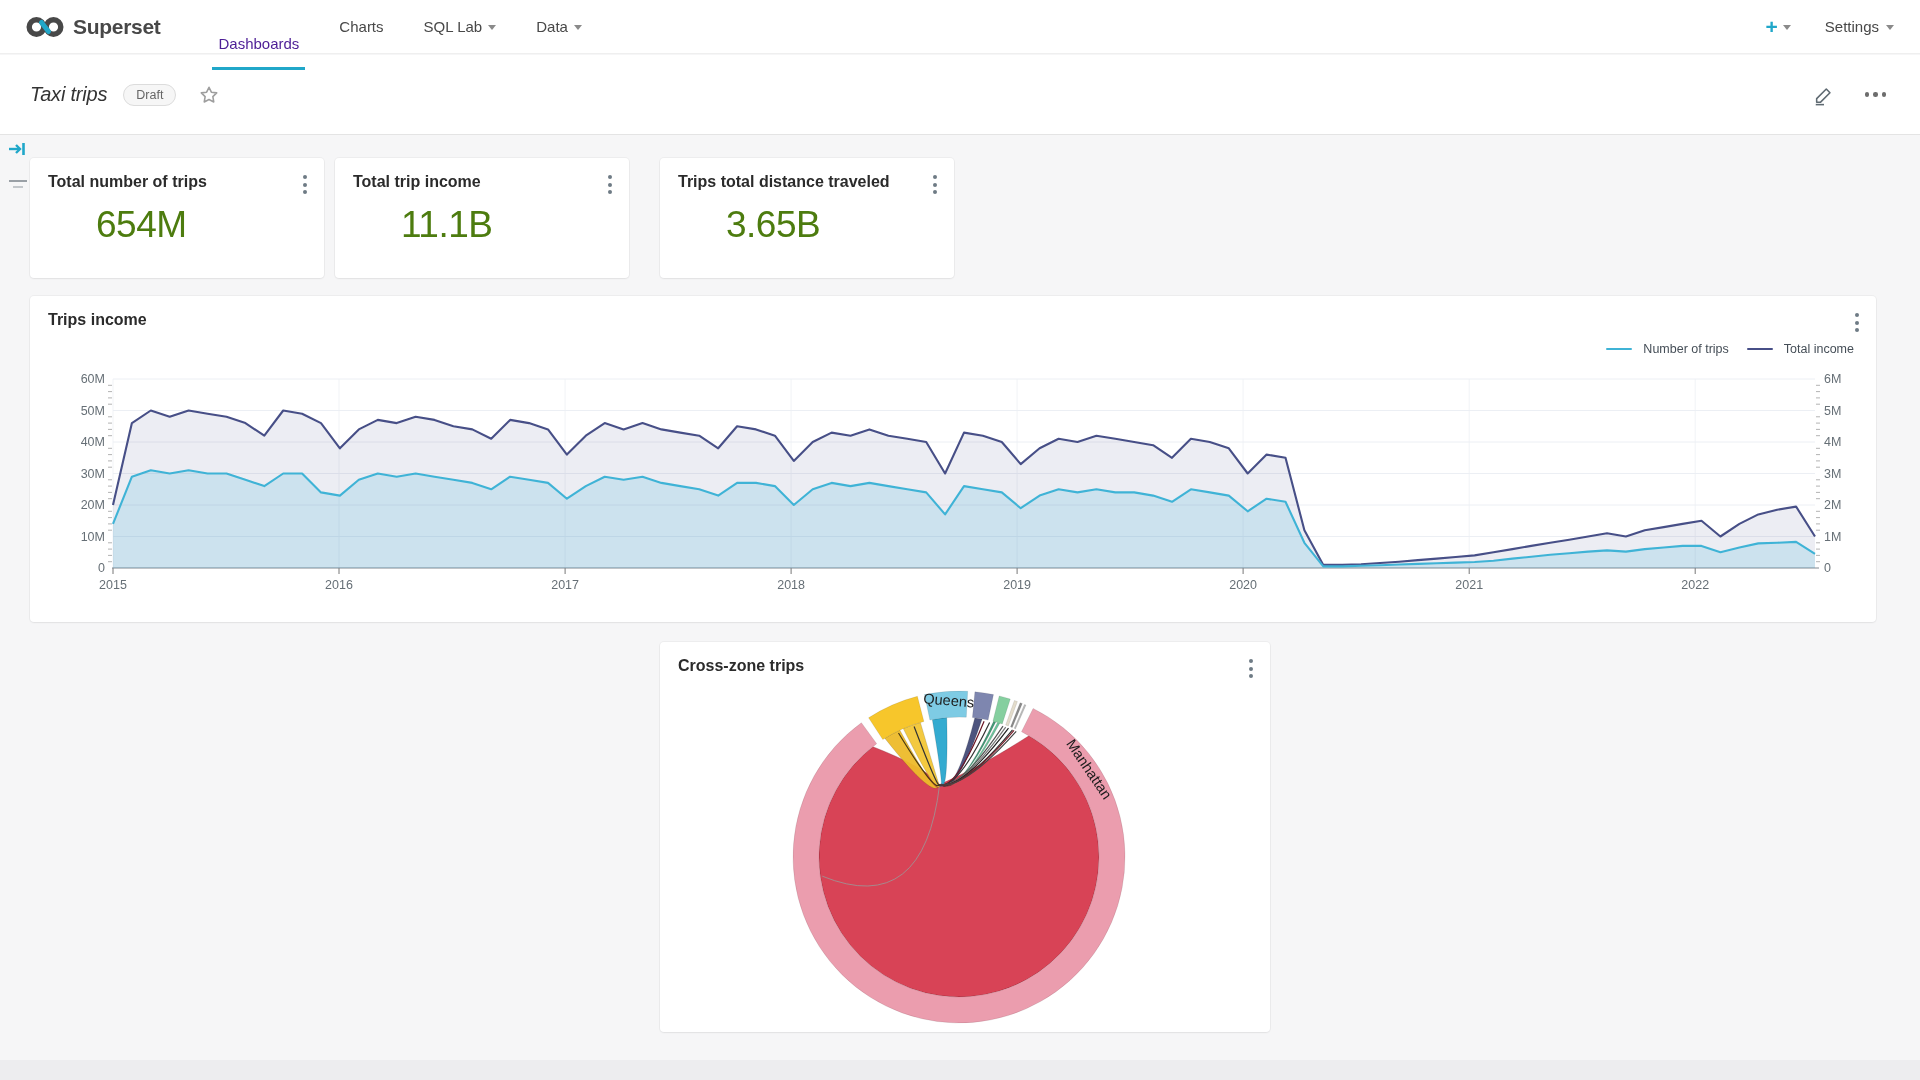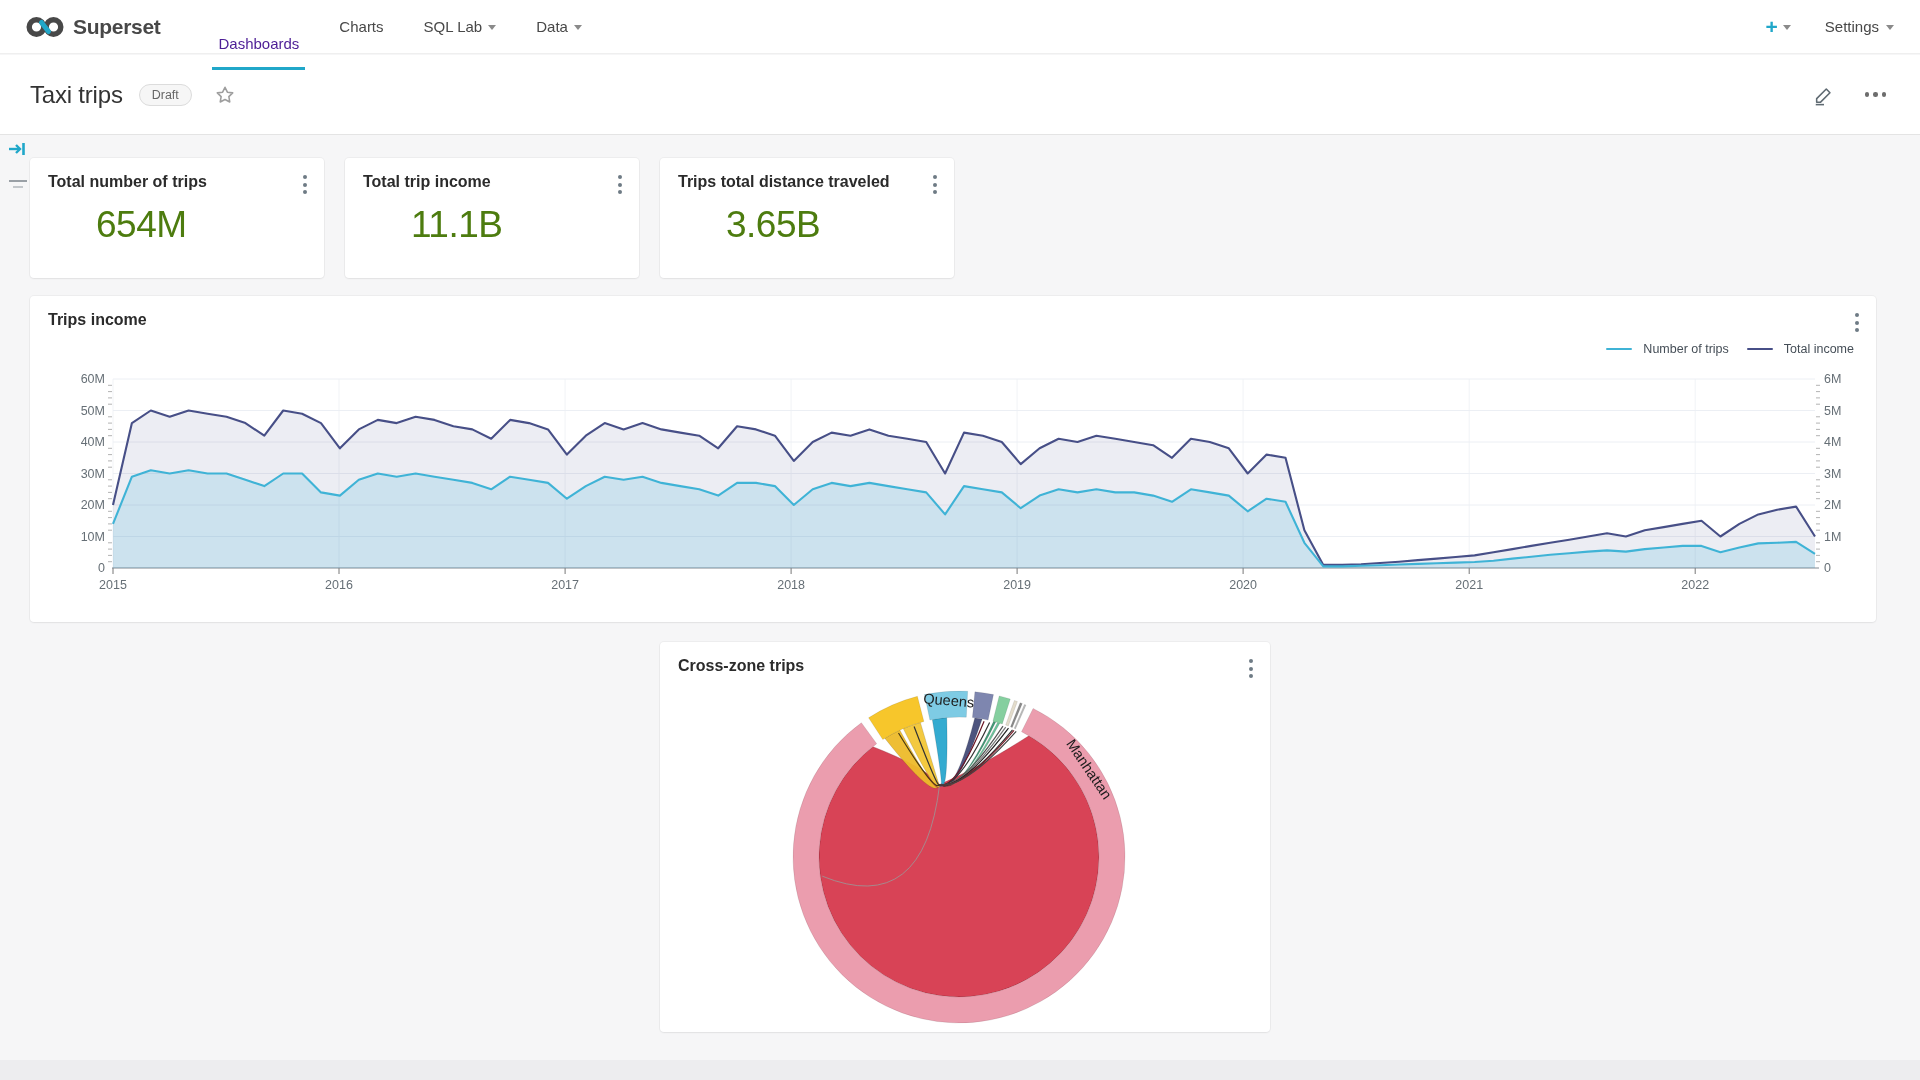--- a/index.html
+++ b/index.html
@@ -18,21 +18,21 @@
   .caret { width:0; height:0; border-left:4.5px solid transparent; border-right:4.5px solid transparent;
            border-top:5px solid #8a8a8a; margin-top:2px; }
   .nav-spacer { flex:1; }
   .nav-plus { color:#20a7c9; font-size:21px; font-weight:bold; display:flex; align-items:center; gap:5px;
               margin-right:34px; cursor:pointer; }
   .nav-settings { display:flex; align-items:center; gap:7px; font-size:15px; color:#484848; cursor:pointer; }
 
   
   .titlebar { position:absolute; top:55px; left:0; width:100%; height:80px; background:#fff;
               border-bottom:1px solid #e4e4e4; display:flex; align-items:center; padding:0 30px; z-index:4; }
-  .dash-title { font-size:24px; color:#333; letter-spacing:-0.2px; }
+  .dash-title { font-size:20px; color:#333; letter-spacing:-0.2px;font-style:italic; }
   .badge { margin-left:16px; font-size:12.5px; color:#666; background:#f6f6f6; border:1px solid #dcdcdc;
            border-radius:11px; padding:3px 12px; }
   .fav-star { margin-left:22px; cursor:pointer; display:flex; }
   .titlebar-actions { margin-left:auto; display:flex; align-items:center; gap:26px; }
   .hdots { display:flex; gap:4px; cursor:pointer; padding:4px; }
   .hdots i { width:4.5px; height:4.5px; border-radius:50%; background:#6d6d6d; }
 
   
   .rail-expand { position:absolute; left:8px; top:140px; cursor:pointer; }
   .rail-filter { position:absolute; left:7px; top:176px; cursor:pointer; }
@@ -41,21 +41,21 @@
   .card { position:absolute; background:#fff; border-radius:4px;
           box-shadow:0 0 0 1px rgba(0,0,0,0.035), 0 1px 2px rgba(0,0,0,0.05); }
   .card-title { position:absolute; left:18px; top:15px; font-size:16px; font-weight:bold; color:#2b2b2b; }
   .kebab { position:absolute; right:13px; top:13px; display:flex; flex-direction:column; gap:3.5px;
            padding:4px; cursor:pointer; }
   .kebab i { width:4px; height:4px; border-radius:50%; background:#6e7b85; }
 
   .kpi-value { position:absolute; left:18px; top:46px; font-size:37px; color:#4d7c0f; letter-spacing:-0.5px;margin-left:48px; }
 
   #kpi-1 { left:30px;  top:158px; width:294px; height:120px; }
-  #kpi-2 { left:345px; top:158px; width:294px; height:120px; }
+  #kpi-2 { left:335px; top:158px; width:294px; height:120px; }
   #kpi-3 { left:660px; top:158px; width:294px; height:120px; }
 
   #ts-card    { left:30px;  top:296px; width:1846px; height:326px; }
   #donut-card { left:30px;  top:642px; width:610px;  height:390px; }
   #chord-card { left:660px; top:642px; width:610px;  height:390px; }
 
   .chart-svg { position:absolute; left:0; top:0; }
 
   
   .legend { position:absolute; top:46px; right:22px; display:flex; gap:18px; align-items:center; }

